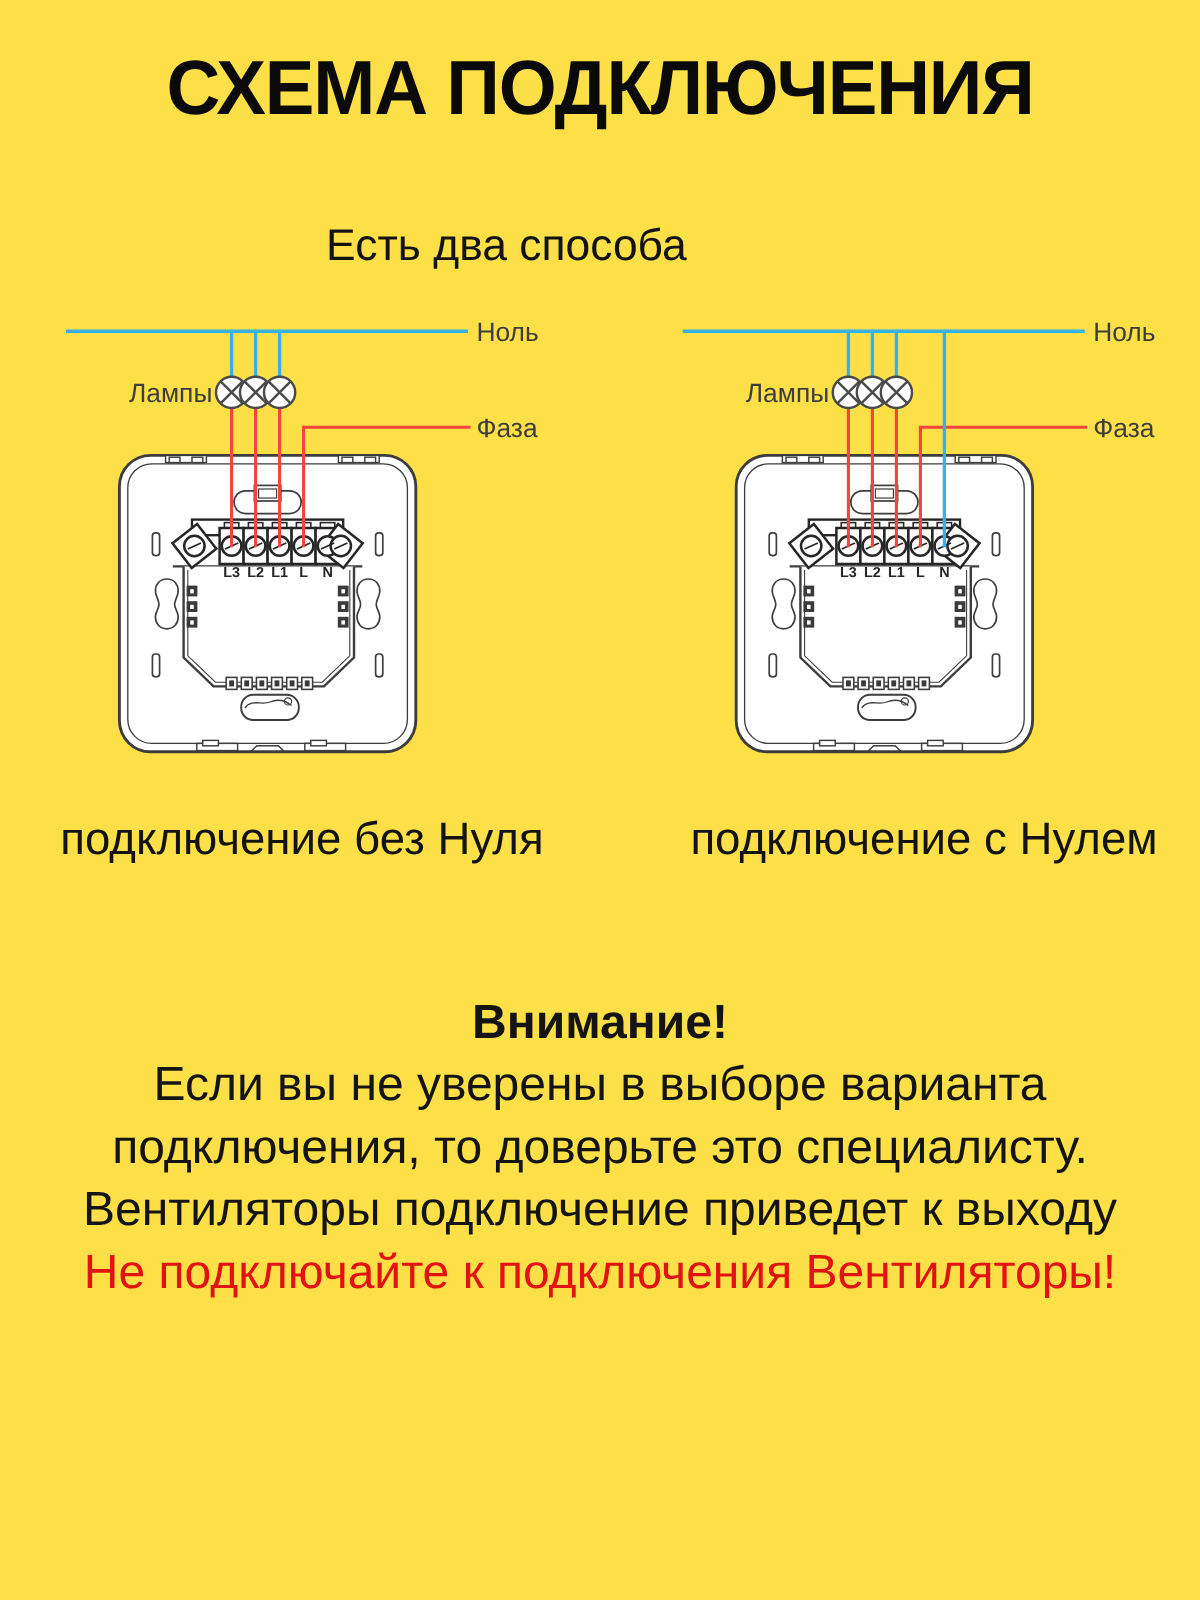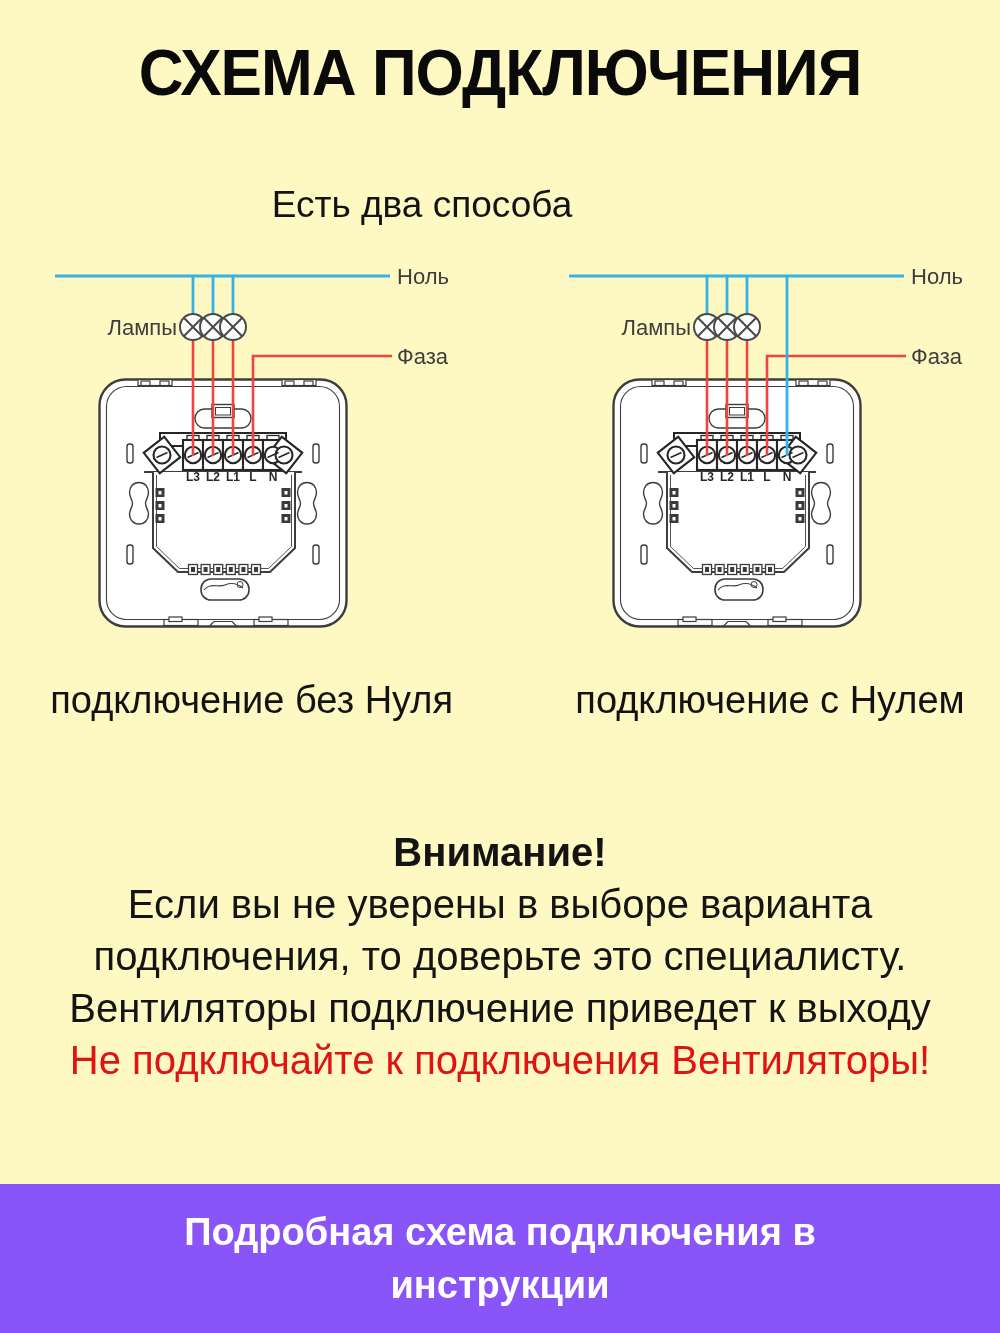--- a/index.html
+++ b/index.html
@@ -10,21 +10,21 @@
     --warning-red:#e01212;
     --footer-bg:#8a55f8;
     --footer-text:#ffffff;
     --text-color:#141414;
   }
   *{margin:0;padding:0;box-sizing:border-box;}
   html,body{background:#ffffff;}
   .page{
     position:relative;
     width:1000px;height:1333px;
-    background:#fef9c3;
+    background:#fde047;
     overflow:hidden;
     font-family:"Liberation Sans","DejaVu Sans",sans-serif;
     color:var(--text-color);
   }
   .title{
     position:absolute;top:36px;left:0;width:1000px;
     text-align:center;
     font-size:64px;font-weight:700;letter-spacing:-1px;
     transform:scaleX(0.97);
     color:#0a0a0a;
@@ -266,17 +266,14 @@
   <div class="caption right">подключение с Нулем</div>
 
   <div class="warning">
     <div class="heading">Внимание!</div>
     <div class="line">Если вы не уверены в выборе варианта</div>
     <div class="line">подключения, то доверьте это специалисту.</div>
     <div class="line">Вентиляторы подключение приведет к выходу</div>
     <div class="alert">Не подключайте к подключения Вентиляторы!</div>
   </div>
 
-  <div class="footer">
-    <div class="footer-text">Подробная схема подключения в инструкции</div>
-  </div>
 
 </div>
 
 </body></html>

